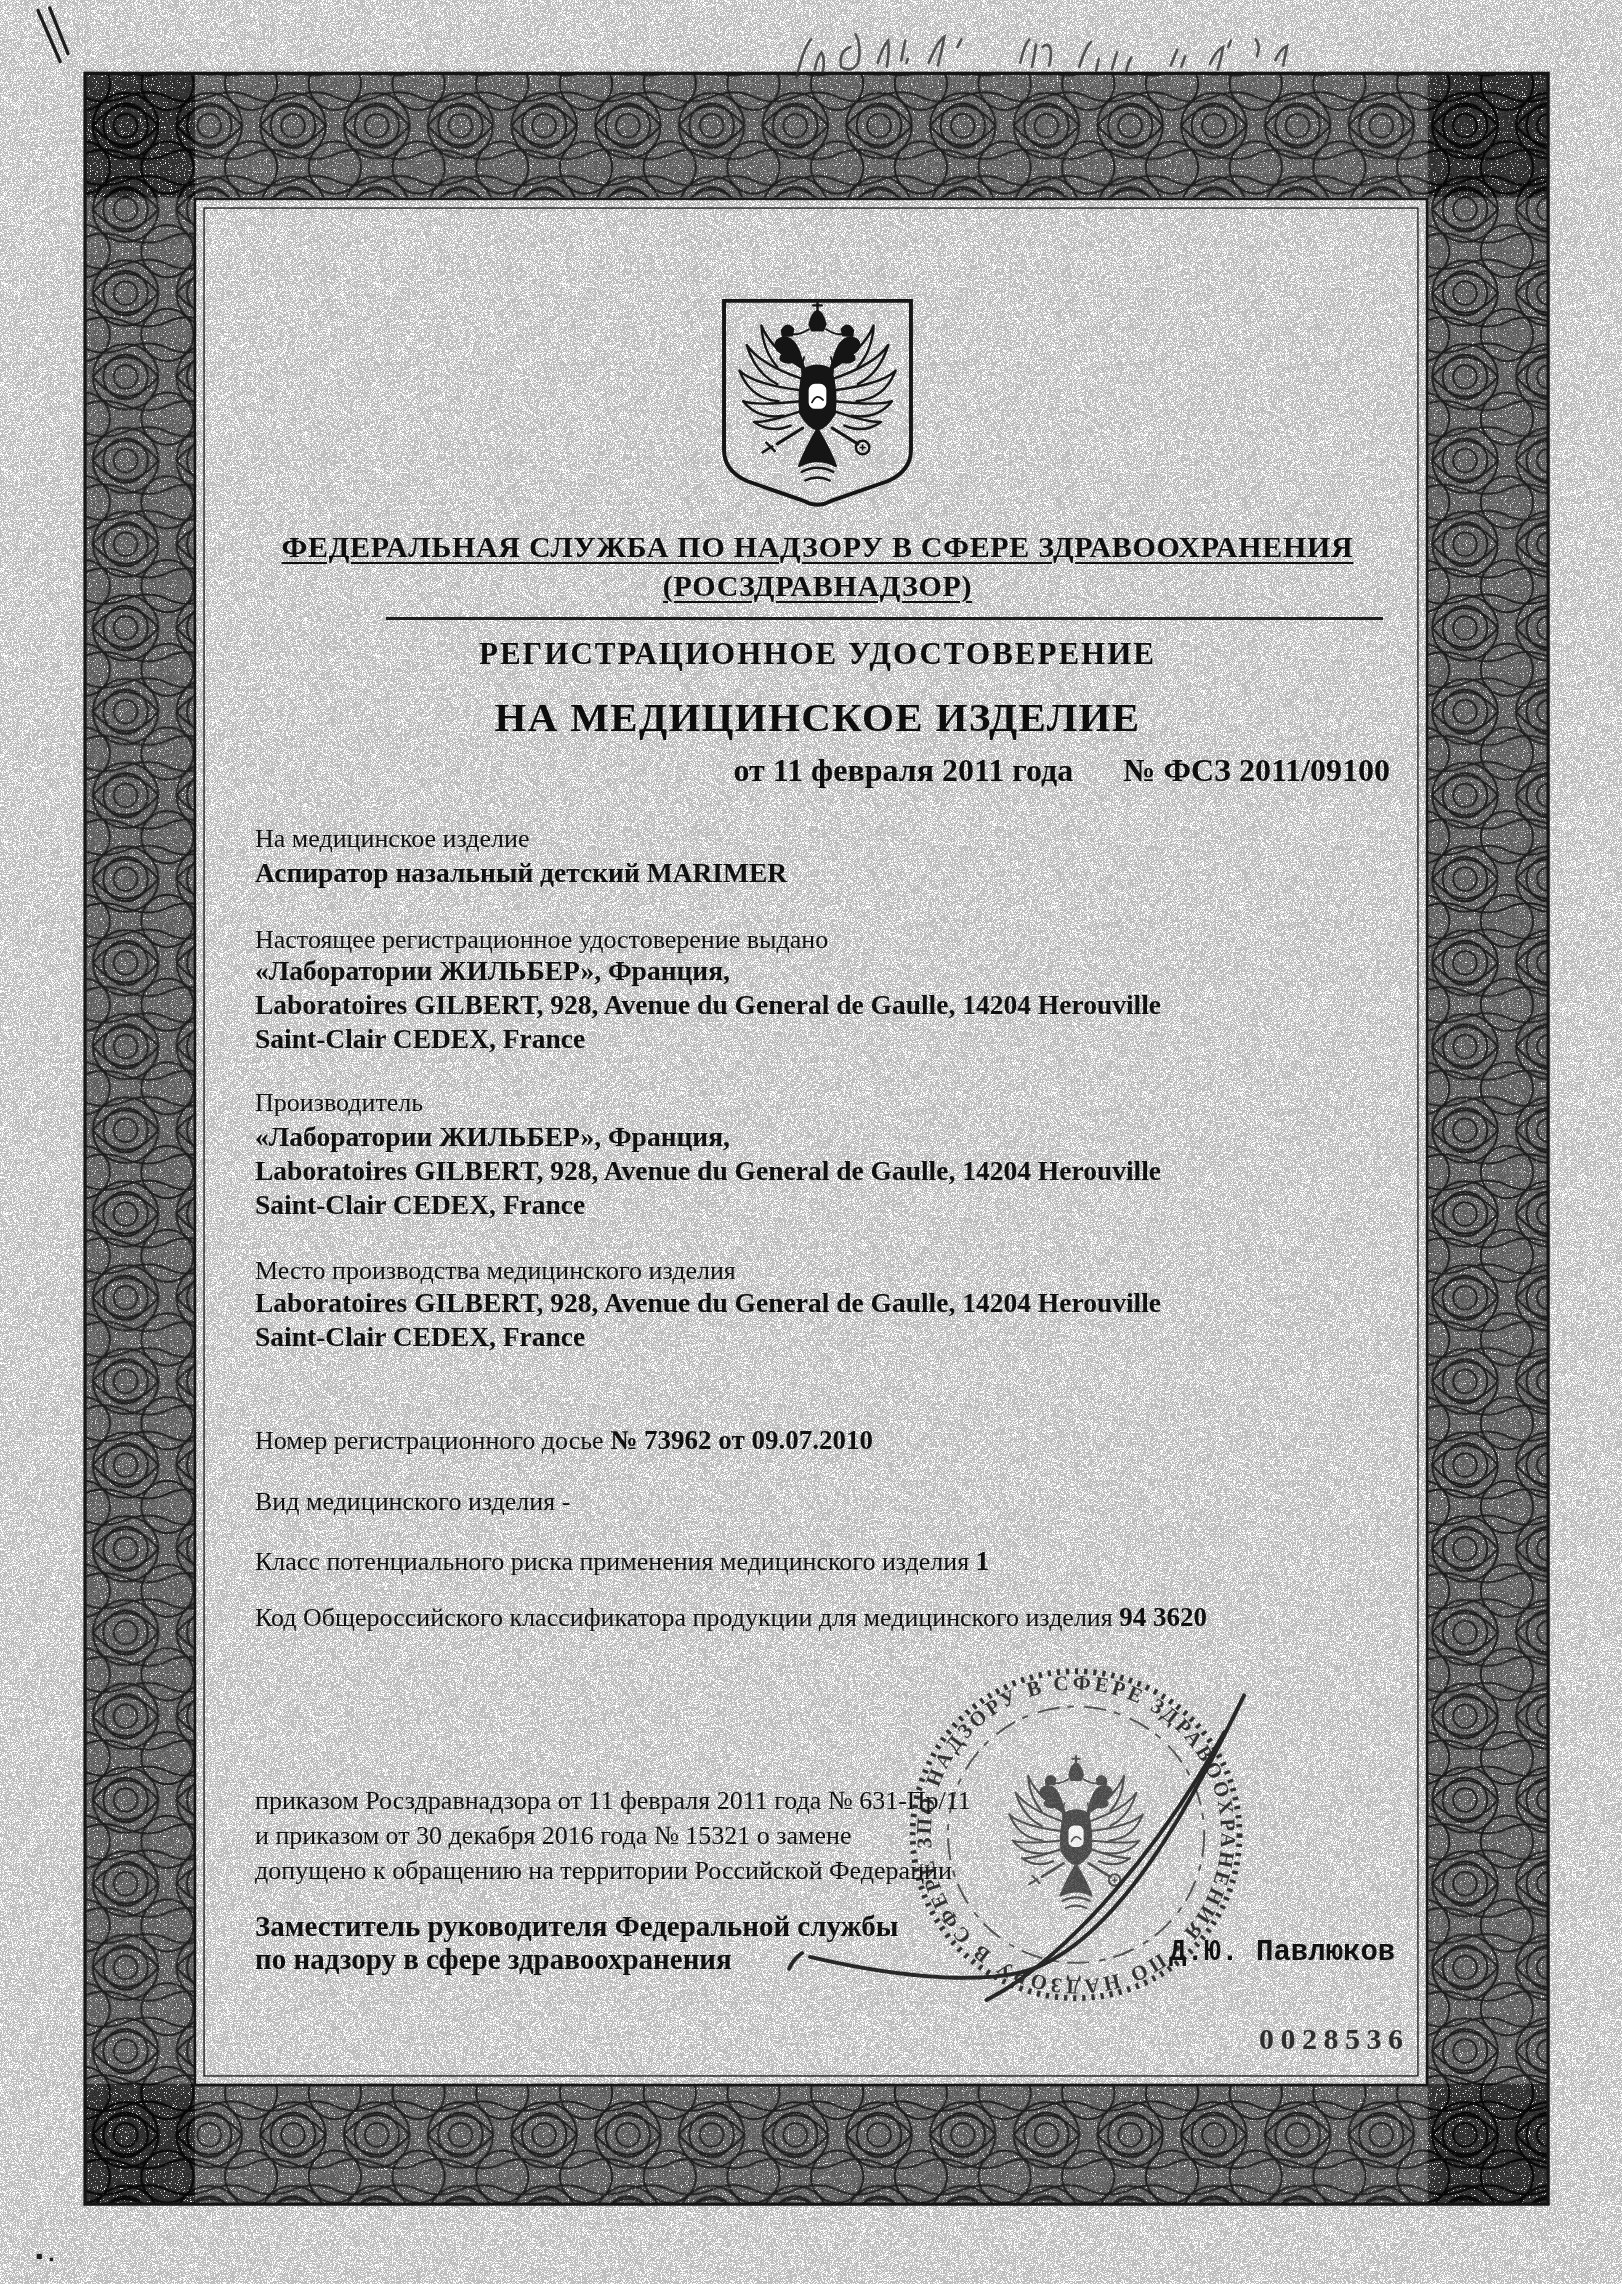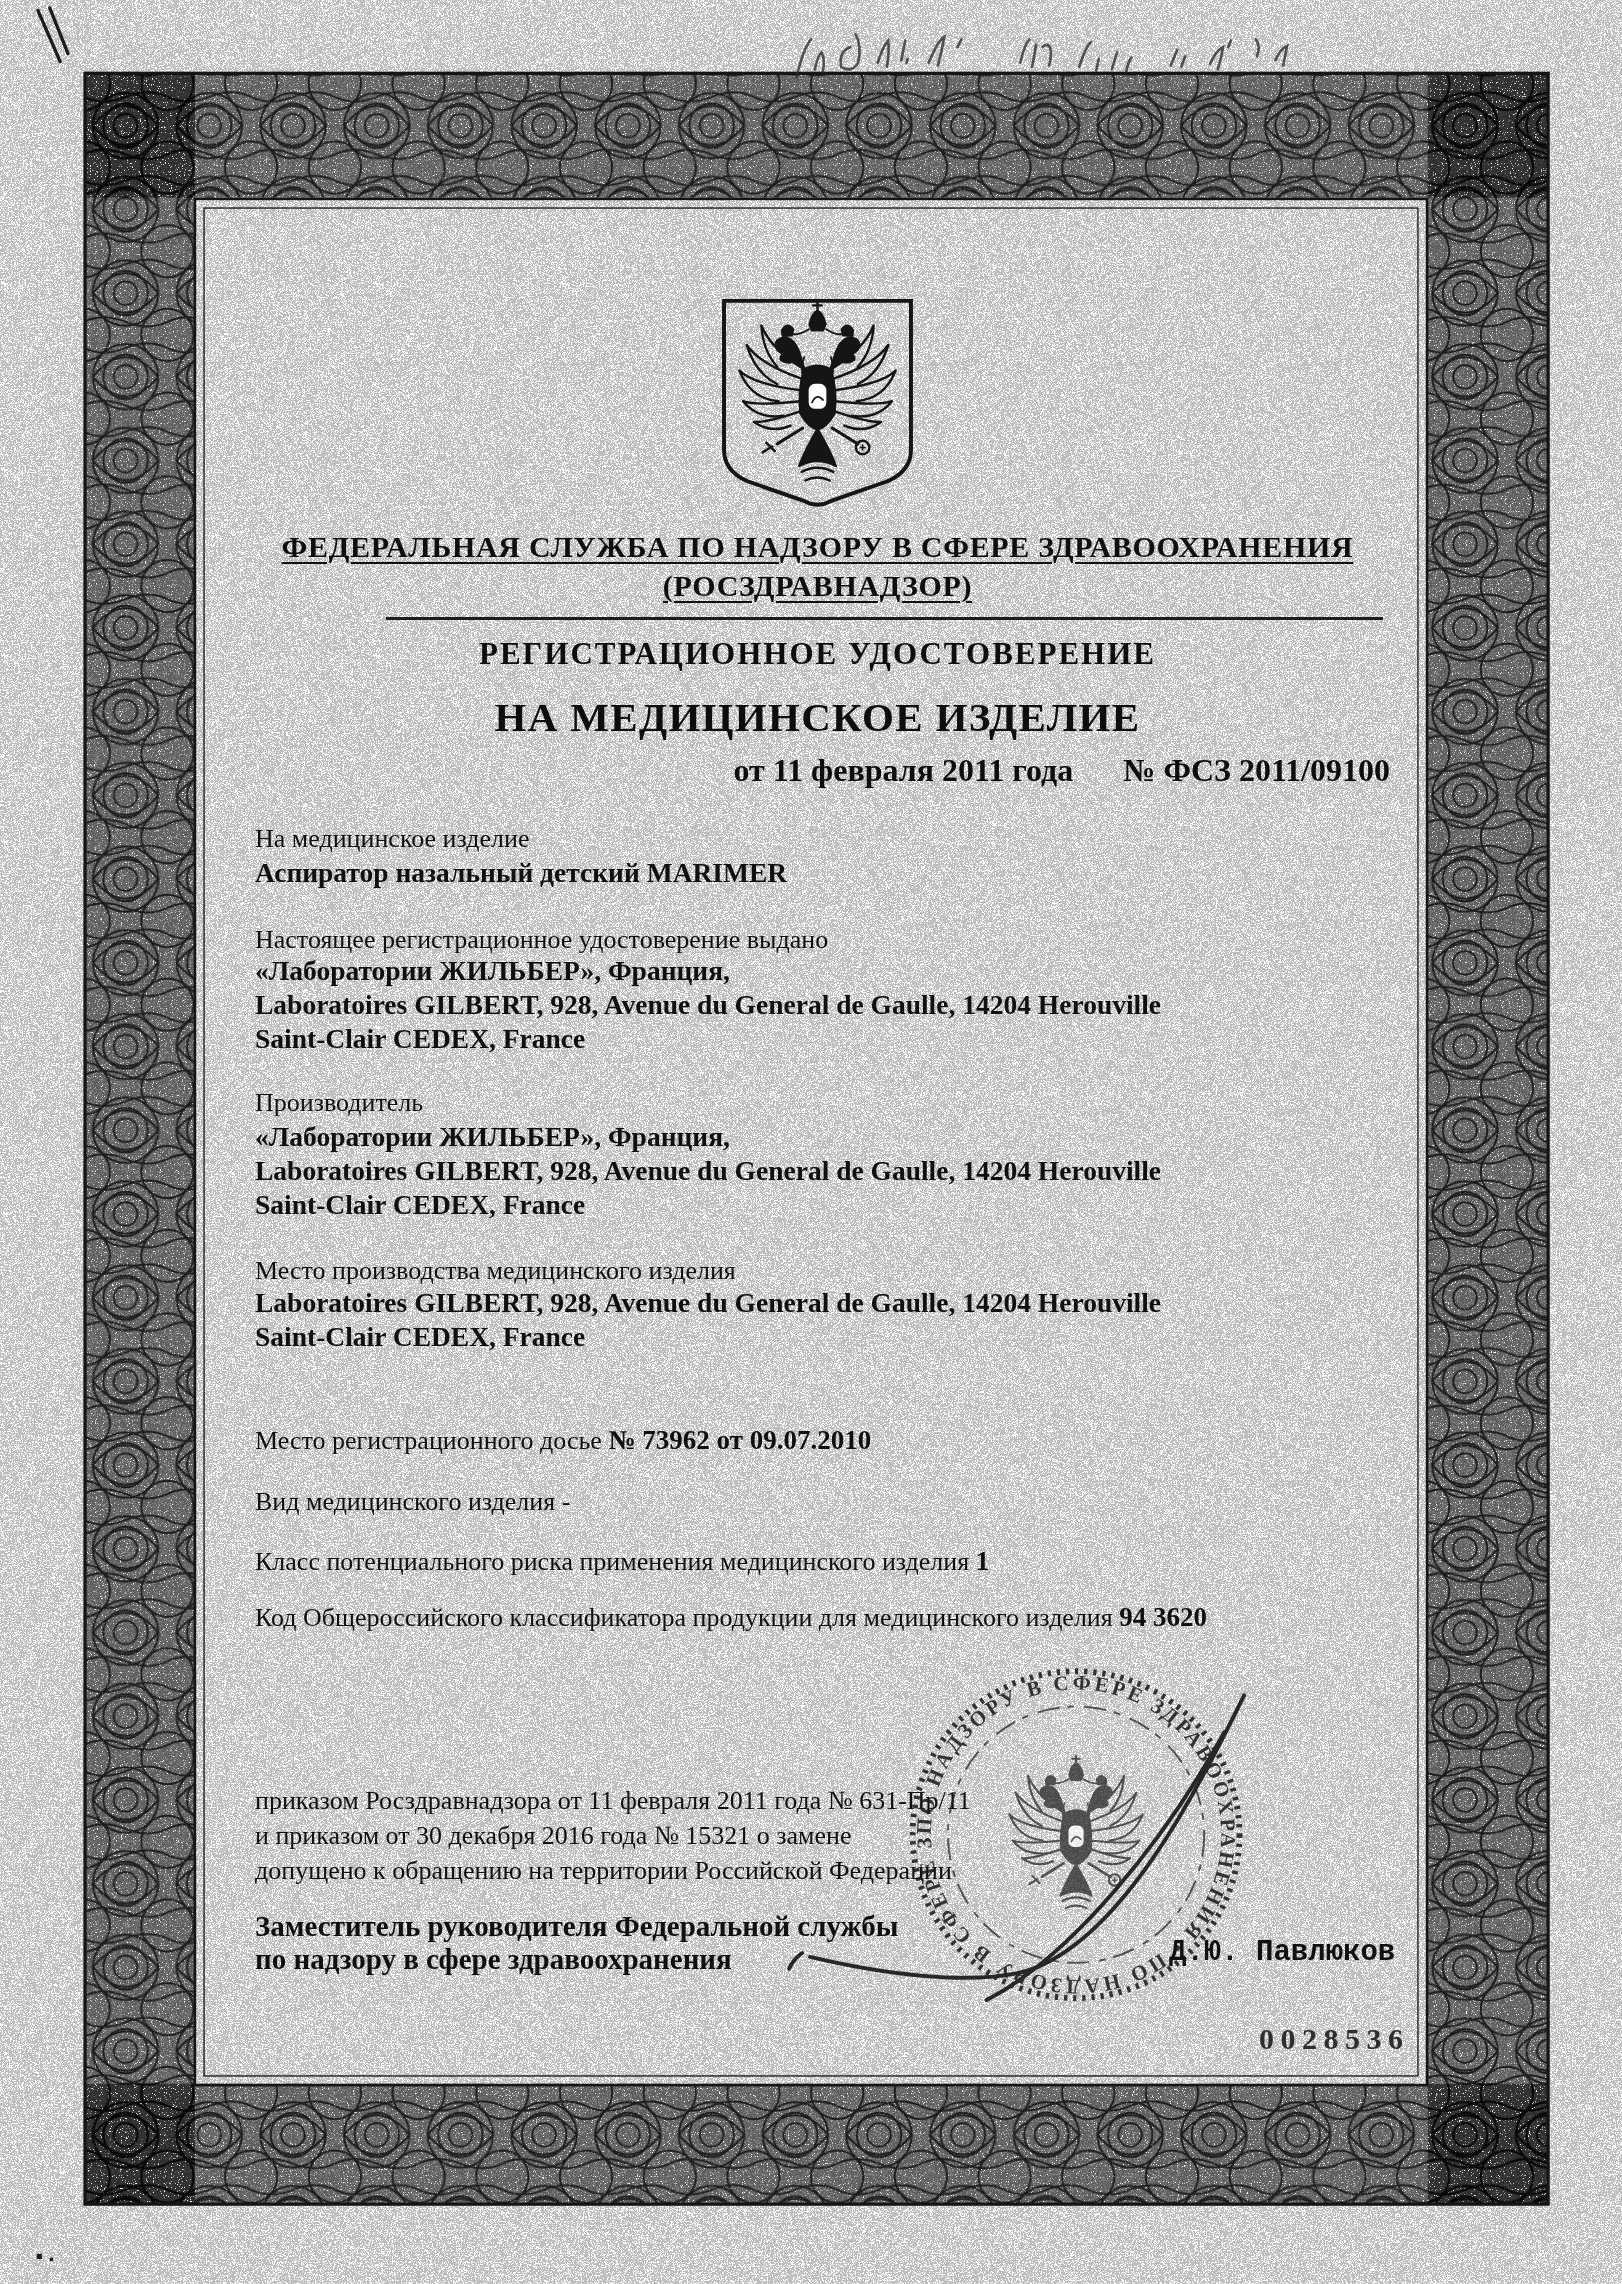--- a/index.html
+++ b/index.html
@@ -166,21 +166,21 @@
   <div class="p" style="top:1088px">Производитель</div>
   <div class="p bb" style="top:1121px">«Лаборатории ЖИЛЬБЕР», Франция,</div>
   <div class="p bb" style="top:1155px">Laboratoires GILBERT, 928, Avenue du General de Gaulle, 14204 Herouville</div>
   <div class="p bb" style="top:1189px">Saint-Clair CEDEX, France</div>
 
   <div class="p" style="top:1256px">Место производства медицинского изделия</div>
   <div class="p bb" style="top:1287px">Laboratoires GILBERT, 928, Avenue du General de Gaulle, 14204 Herouville</div>
   <div class="p bb" style="top:1321px">Saint-Clair CEDEX, France</div>
 
   <div class="p" style="top:1425px">
-    <span>Место регистрационного досье</span>
+    <span>Номер регистрационного досье</span>
     <span class="bb2">№ 73962 от 09.07.2010</span>
   </div>
   <div class="p" style="top:1487px">Вид медицинского изделия -</div>
   <div class="p" style="top:1546px">
     <span>Класс потенциального риска применения медицинского изделия</span>
     <span class="bb2">1</span>
   </div>
   <div class="p" style="top:1602px">
     <span>Код Общероссийского классификатора продукции для медицинского изделия</span>
     <span class="bb2">94 3620</span>

